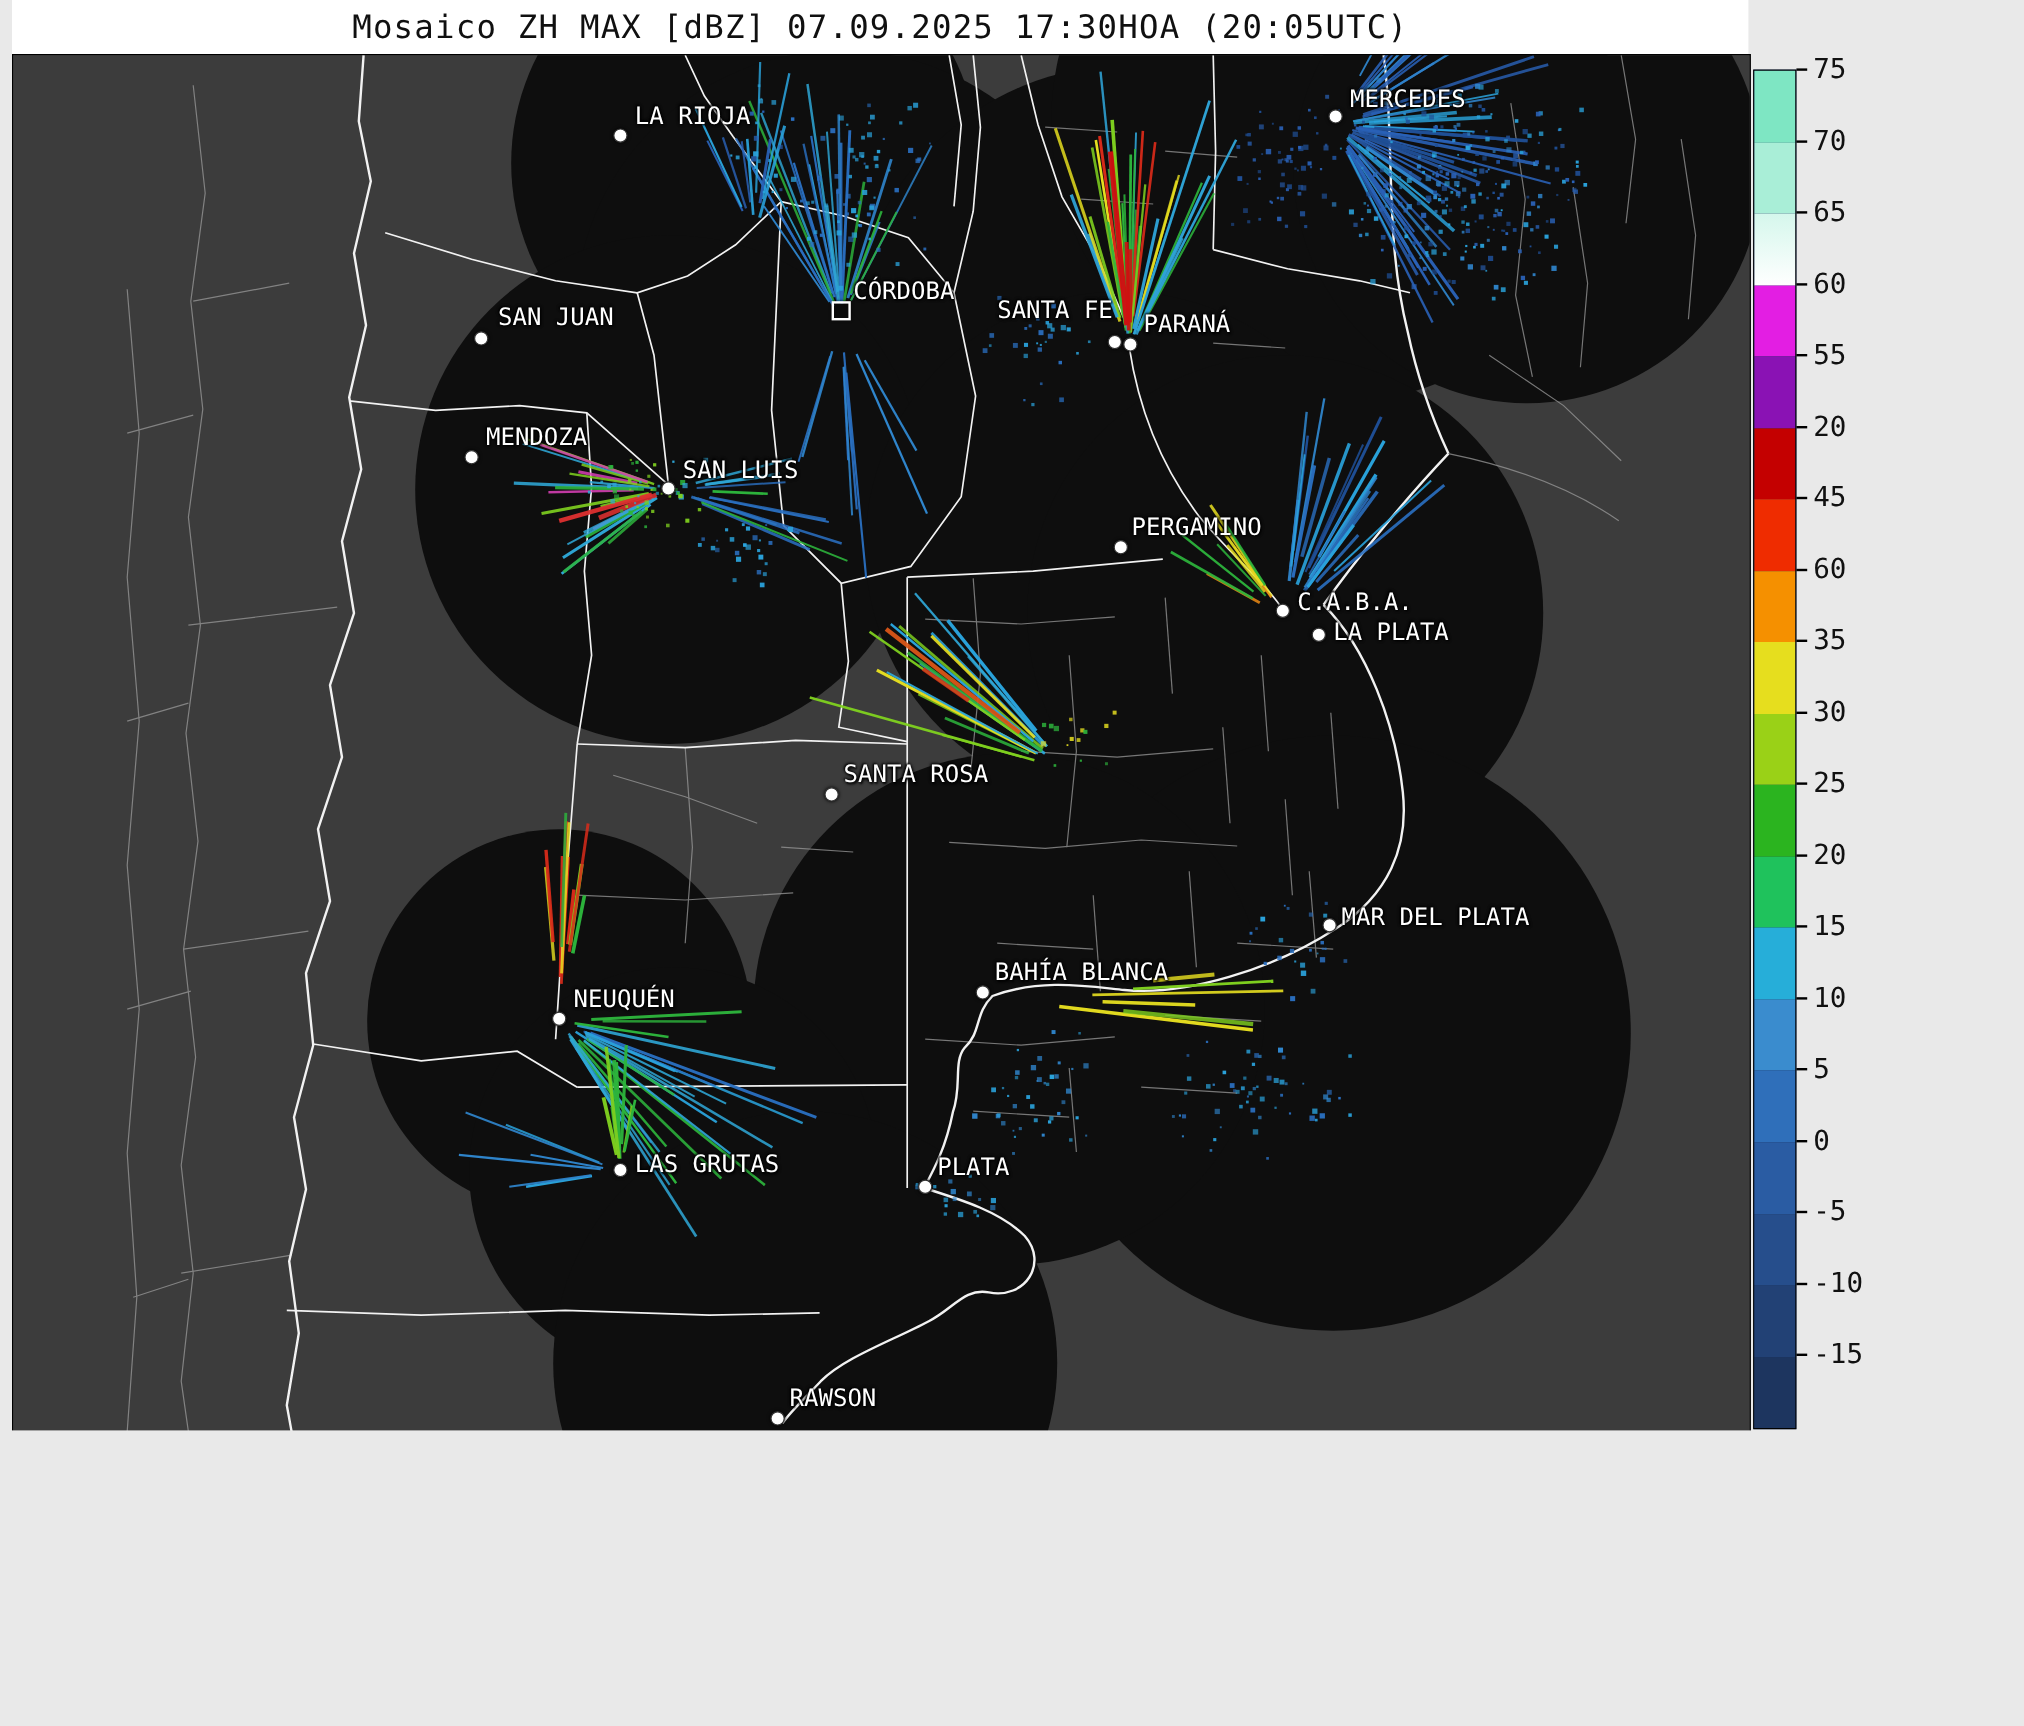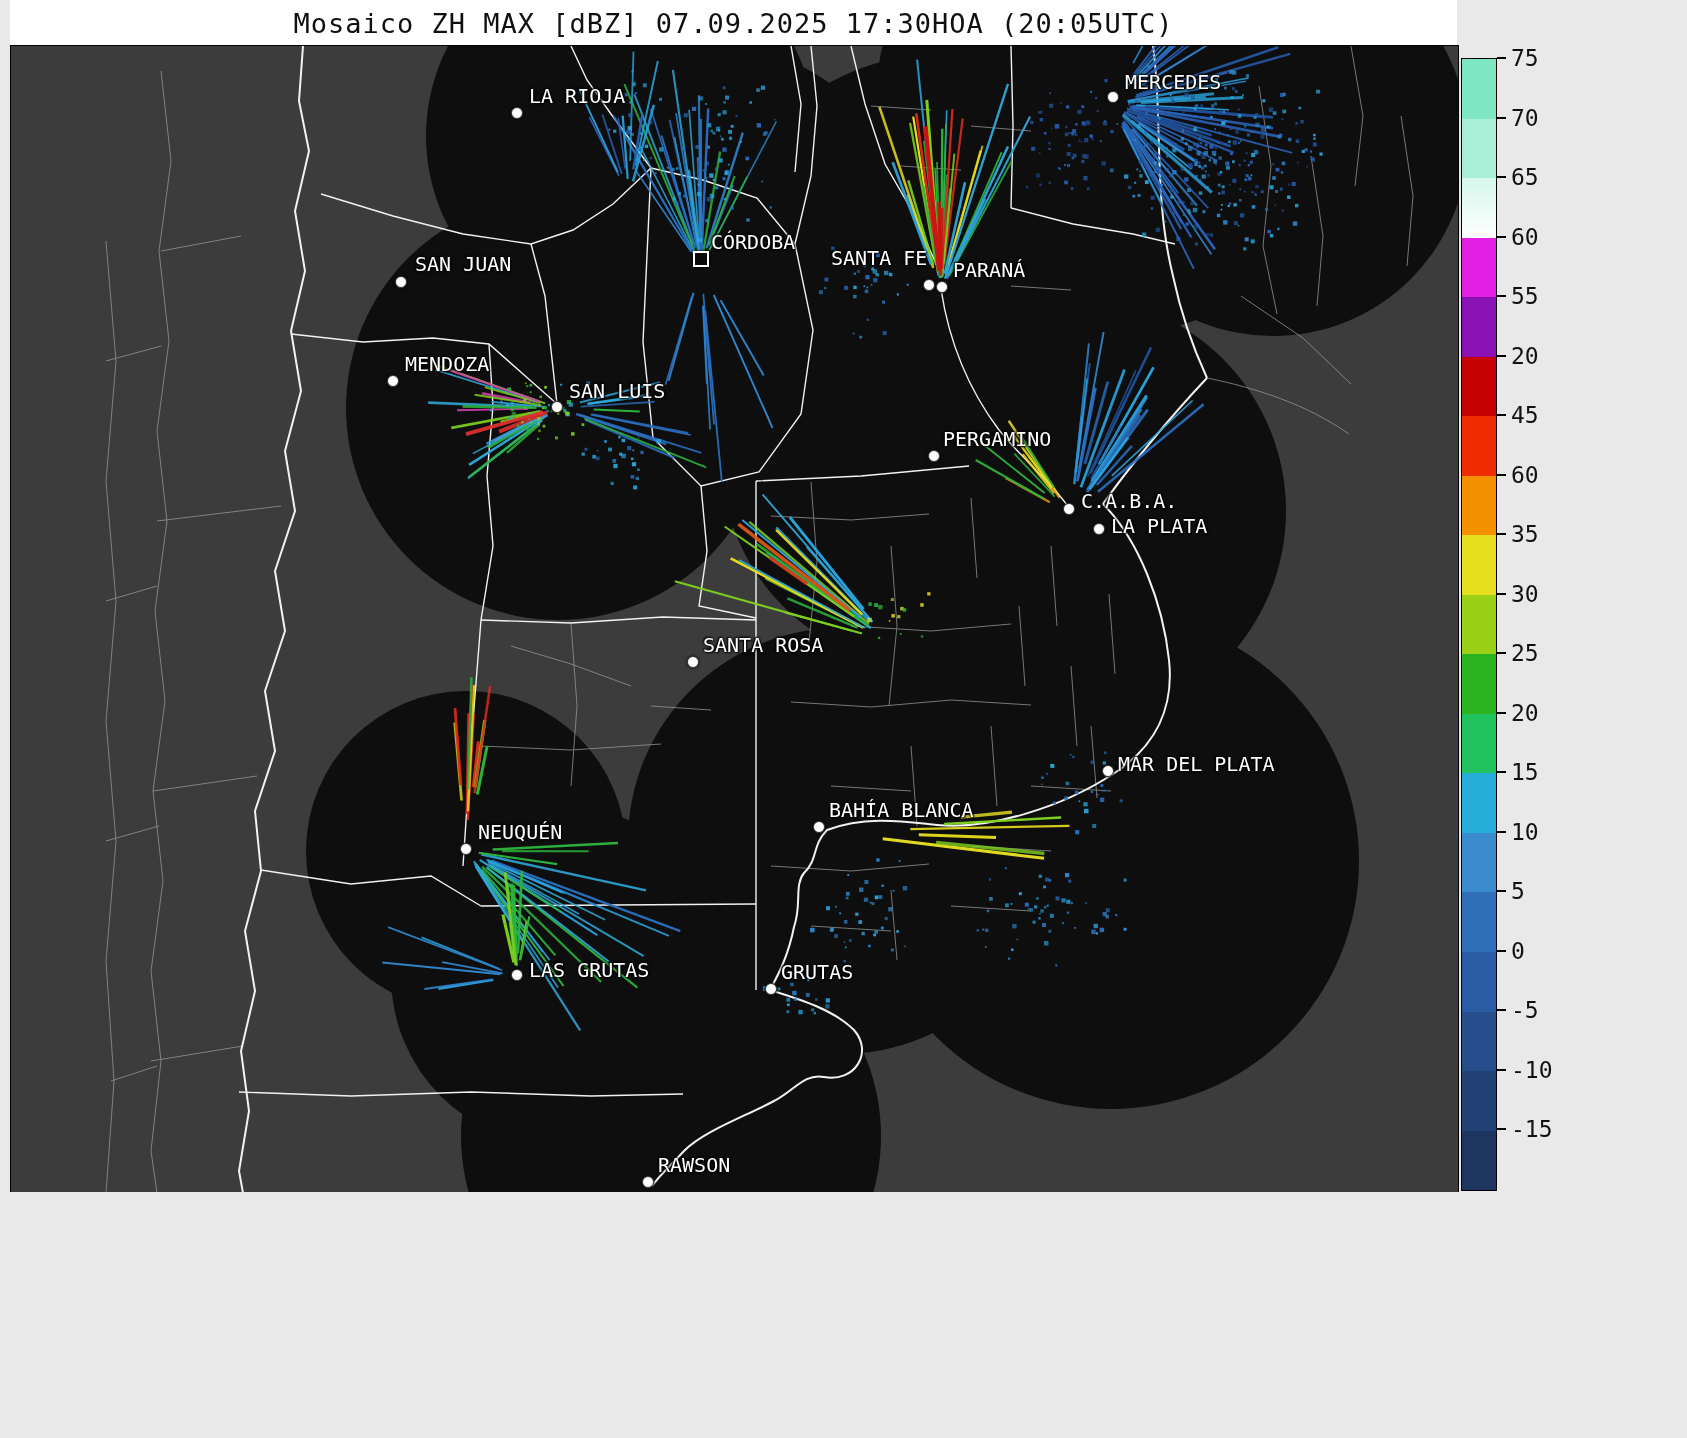--- a/index.html
+++ b/index.html
@@ -1126,21 +1126,21 @@
       <div class="city-label" style="left: 692px; top: 587px;">SANTA ROSA</div>
       <div class="city-dot" style="left: 1097px; top: 725px;"></div>
       <div class="city-label" style="left: 1107px; top: 706px;">MAR DEL PLATA</div>
       <div class="city-dot" style="left: 455px; top: 803px;"></div>
       <div class="city-label" style="left: 467px; top: 774px;">NEUQUÉN</div>
       <div class="city-dot" style="left: 808px; top: 781px;"></div>
       <div class="city-label" style="left: 818px; top: 752px;">BAHÍA BLANCA</div>
       <div class="city-dot" style="left: 506px; top: 929px;"></div>
       <div class="city-label" style="left: 518px; top: 912px;">LAS GRUTAS</div>
       <div class="city-dot" style="left: 760px; top: 943px;"></div>
-      <div class="city-label" style="left: 770px; top: 914px;">GRUTAS</div>
+      <div class="city-label" style="left: 770px; top: 914px;">PLATA</div>
       <div class="city-dot" style="left: 637px; top: 1136px;"></div>
       <div class="city-label" style="left: 647px; top: 1107px;">RAWSON</div>
     </div>
 
 </div>
 
 <div class="cbar-strip" id="cbar-strip">
     <div class="cbar-seg" style="background: rgb(126, 230, 195);"></div>
     <div class="cbar-seg" style="background: rgb(169, 238, 215);"></div>
     <div class="cbar-seg" style="background: linear-gradient(rgb(213, 247, 236), rgb(255, 255, 255));"></div>

